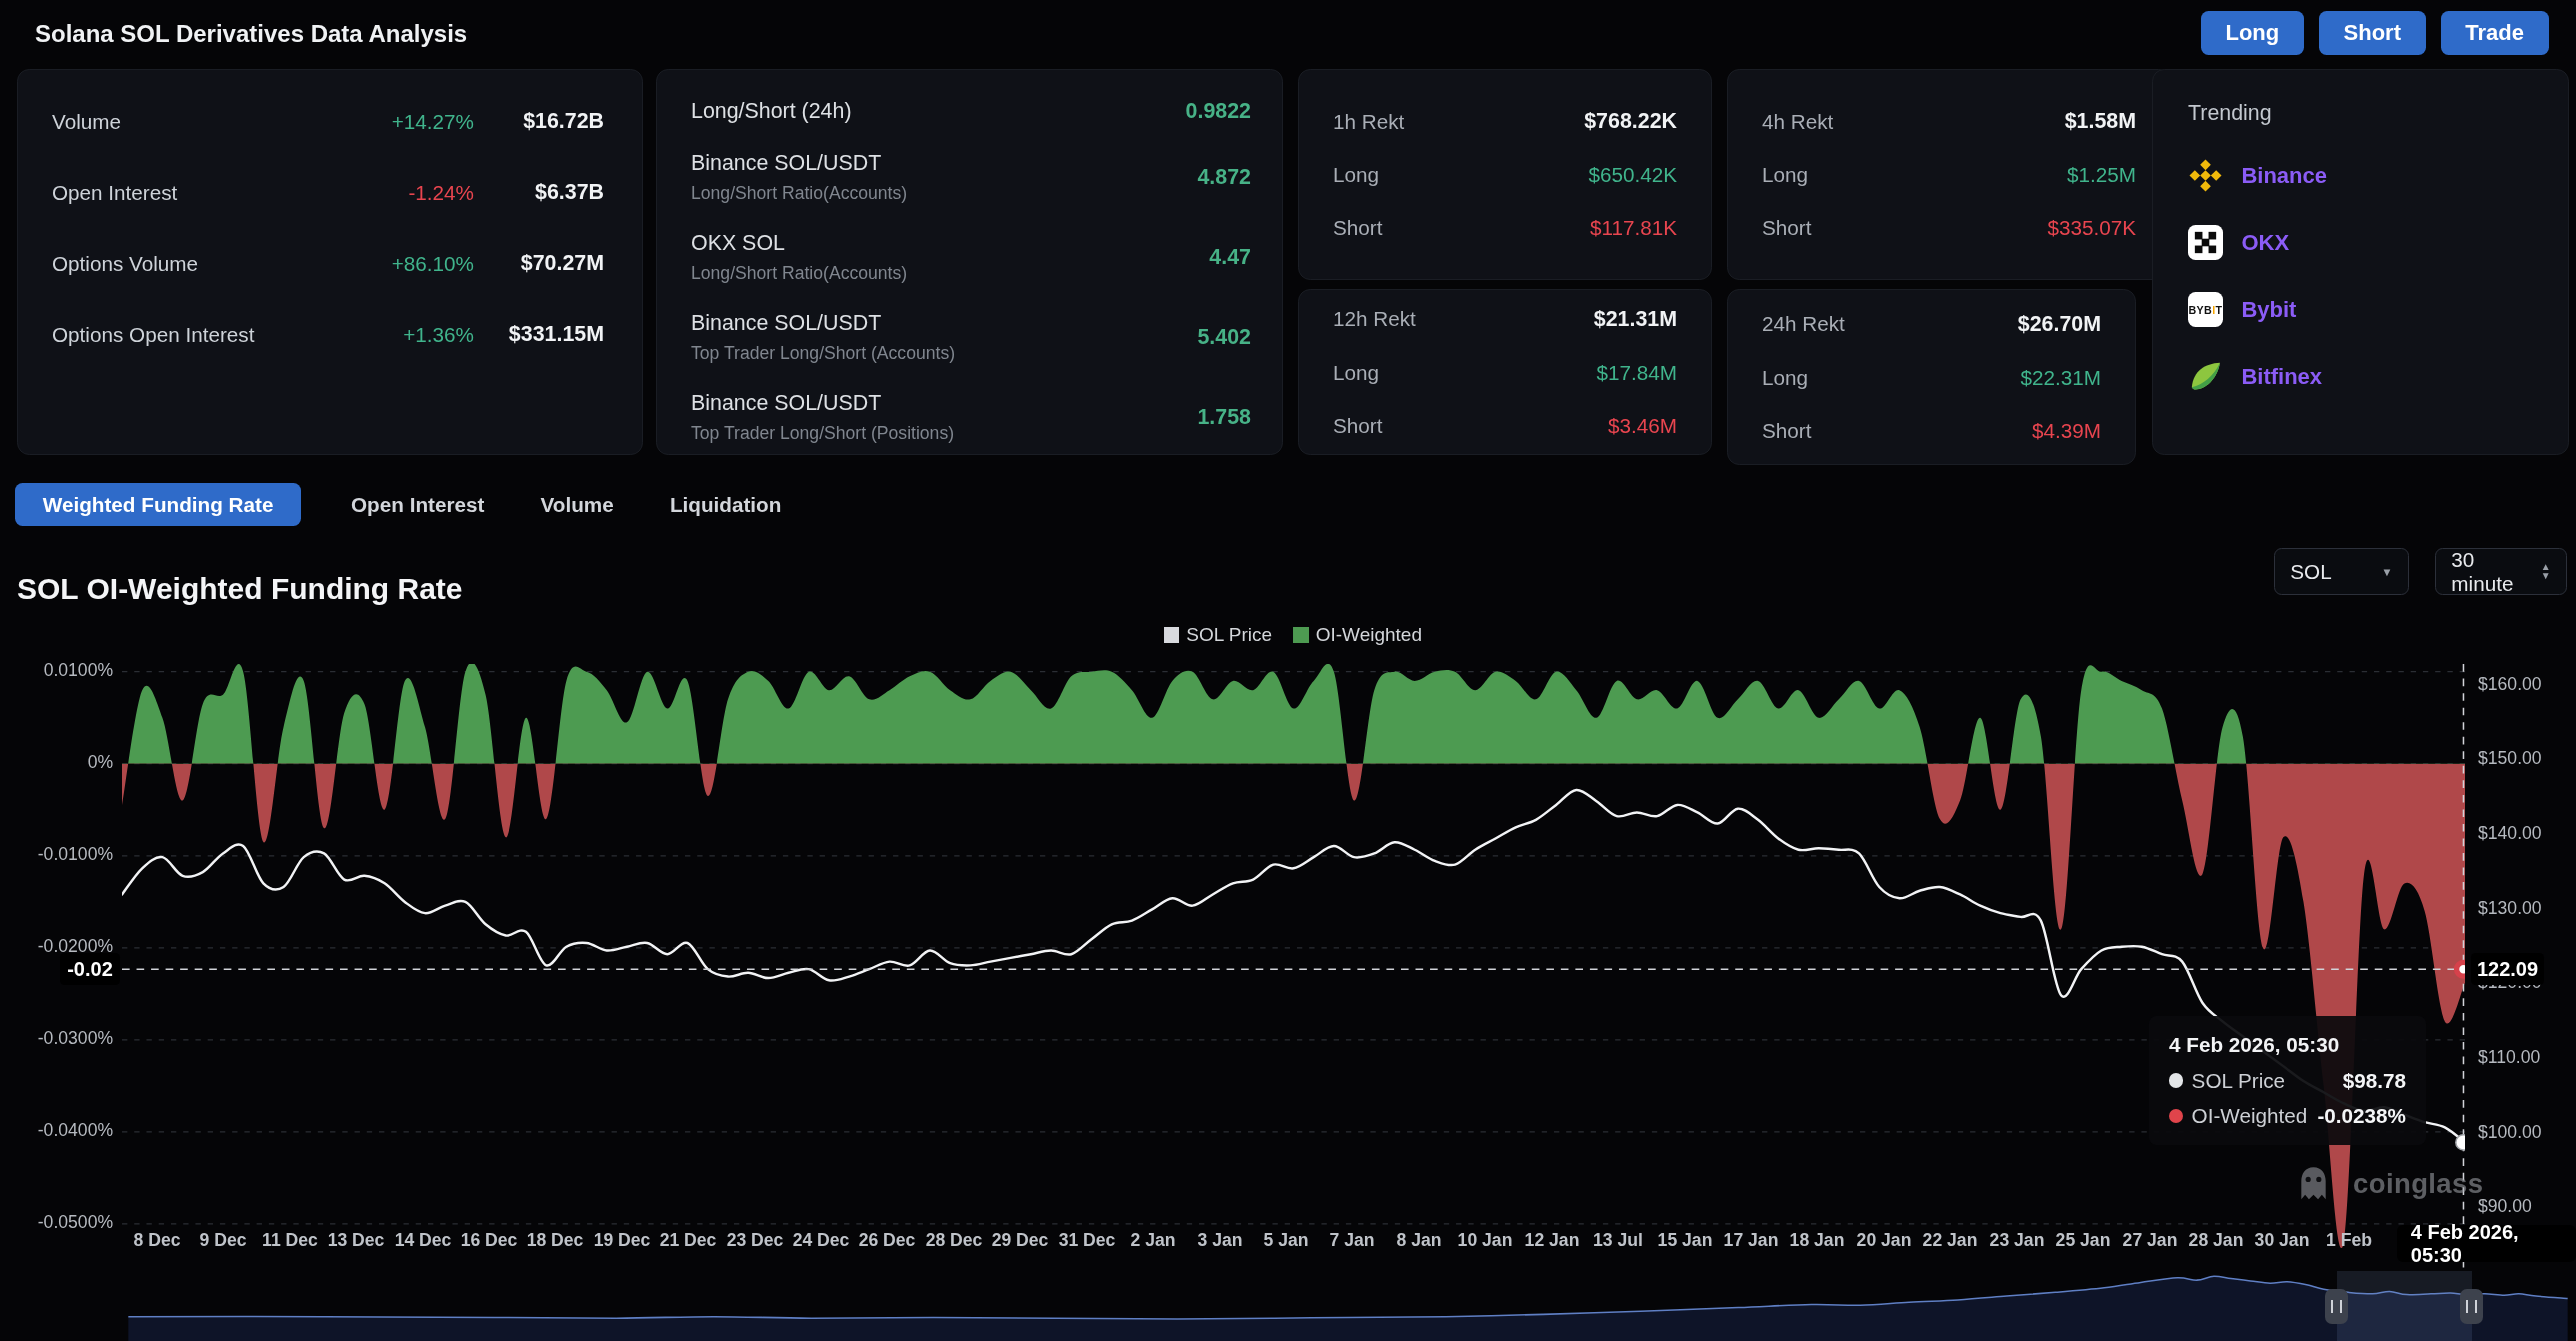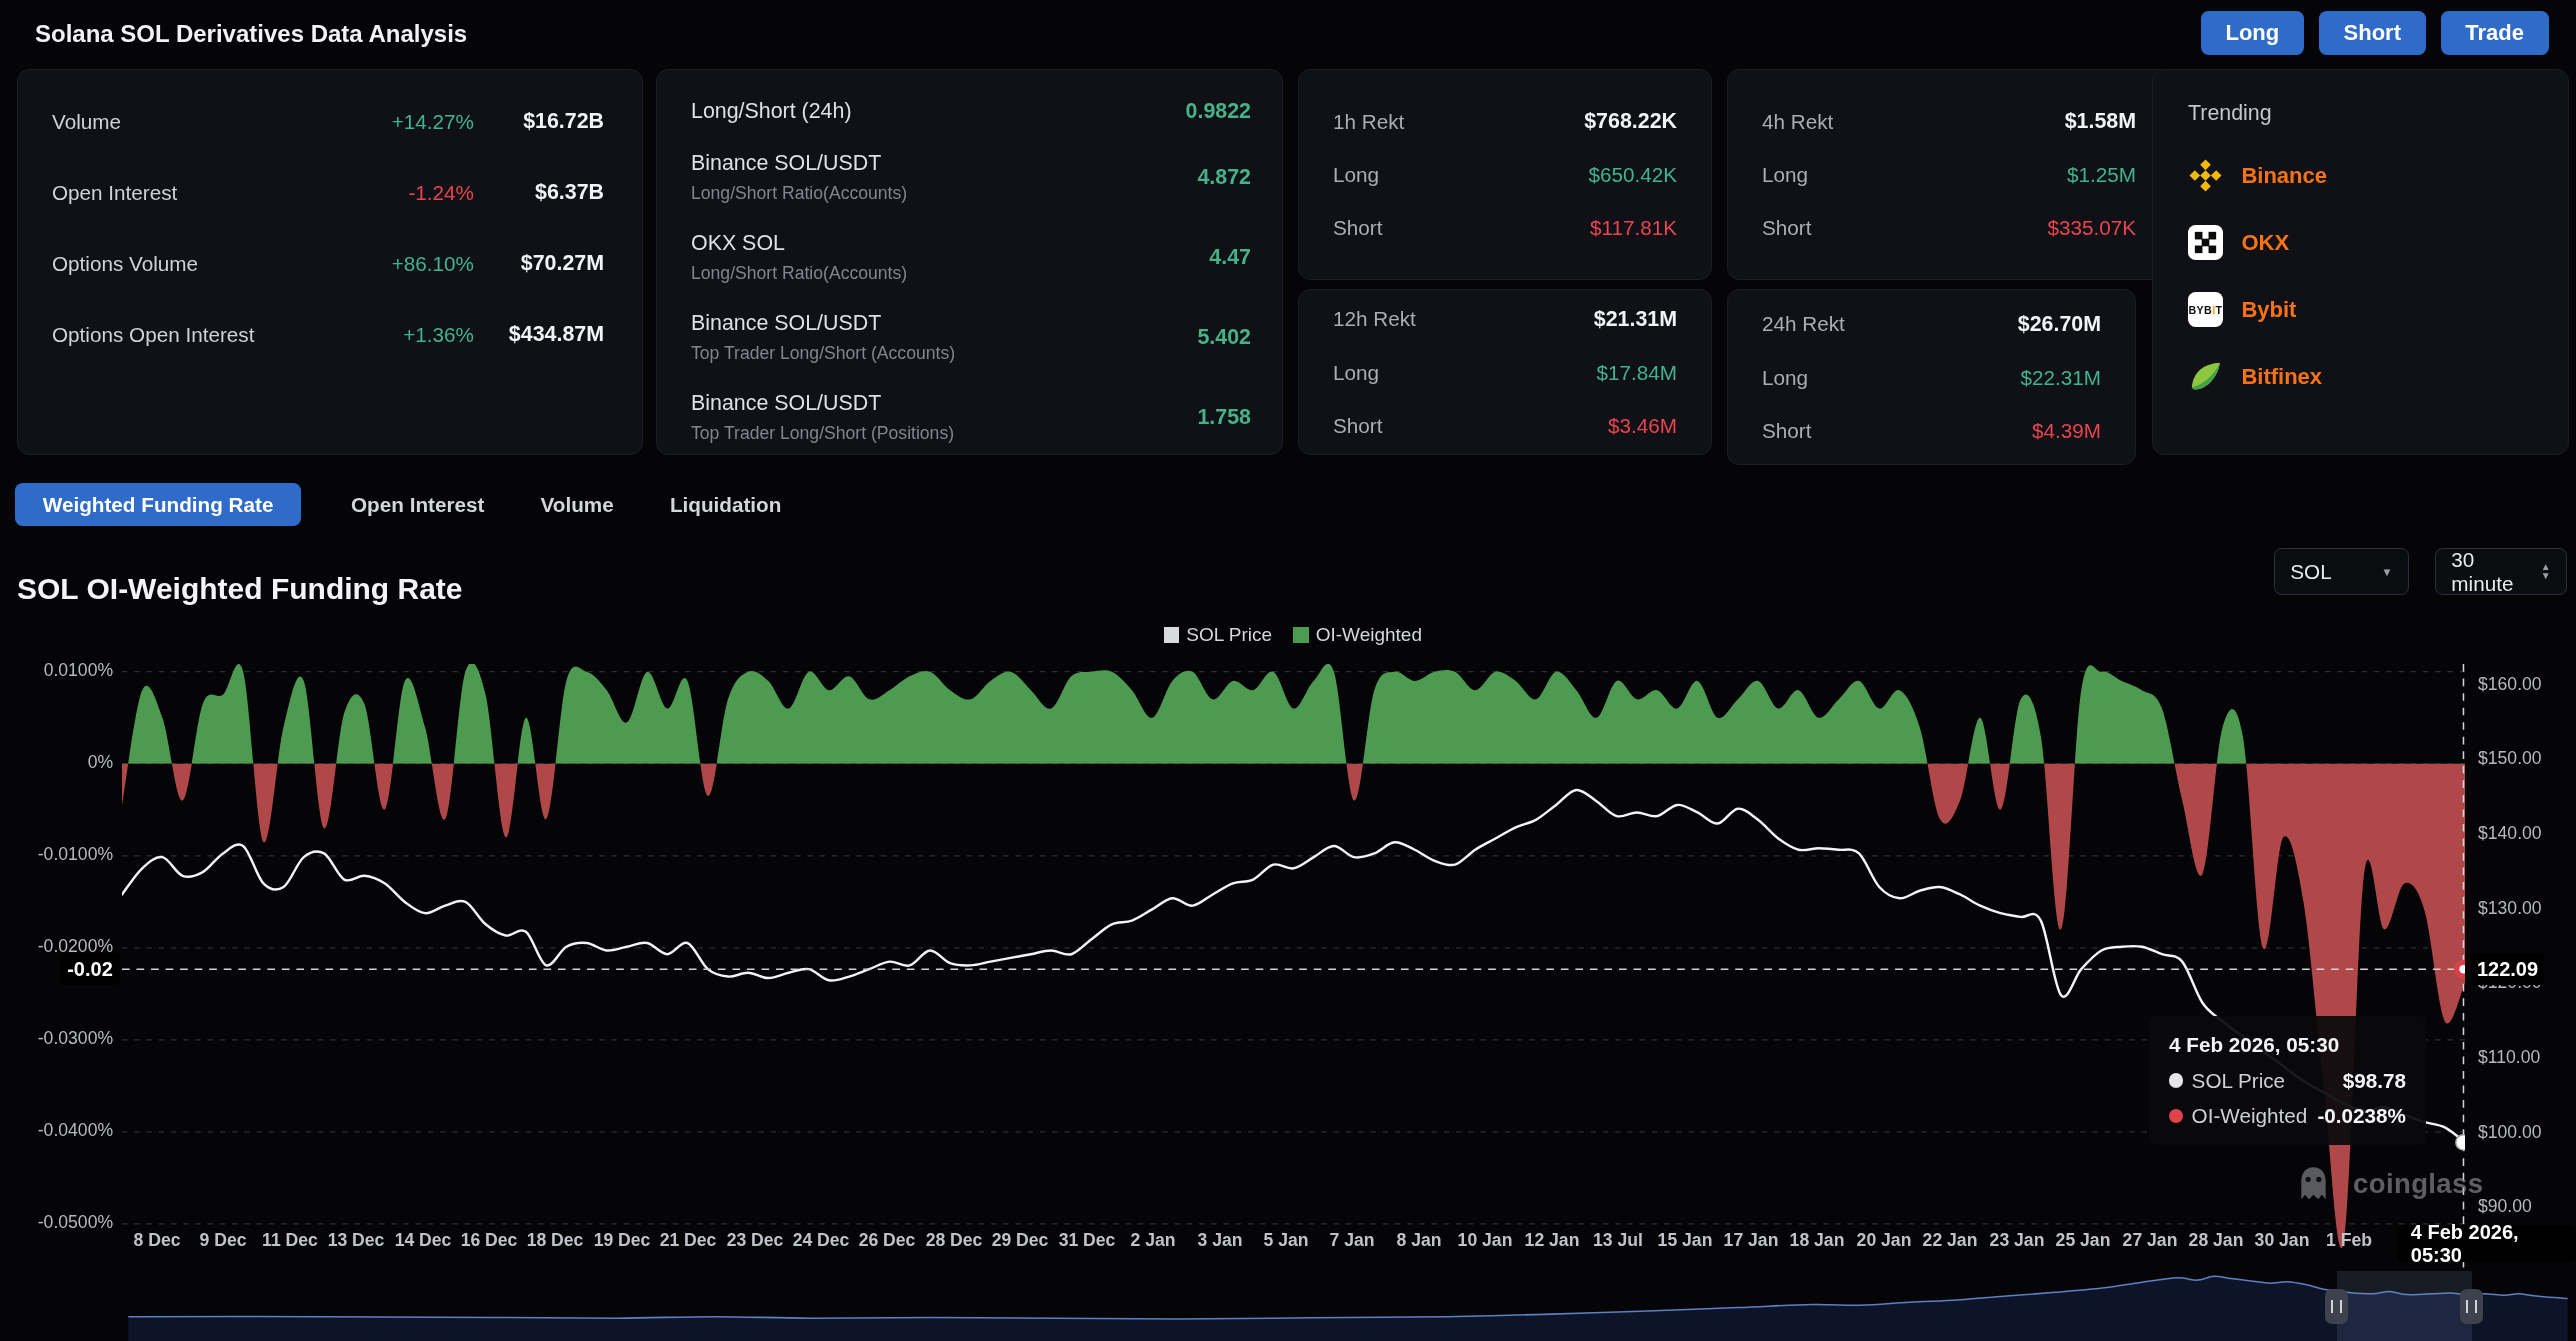--- a/index.html
+++ b/index.html
@@ -33,21 +33,21 @@
   #rekt-1h{left:1298px;top:69px;width:414px;height:211px;}
   #rekt-4h{left:1727px;top:69px;width:444px;height:211px;}
   #rekt-12h{left:1298px;top:289px;width:414px;height:166px;}
   #rekt-24h{left:1727px;top:289px;width:409px;height:176px;}
   .rekt-row{display:flex;justify-content:space-between;align-items:center;font-size:20.7px;}
   .rekt-label{color:#a9aeb6;}
   .rekt-total{font-weight:700;font-size:21.4px;color:#f1f3f5;}
   #panel-trending{left:2152px;top:69px;width:417px;height:386px;padding:31px 31px 0 35px;display:flex;flex-direction:column;gap:32px;}
   .trend-title{font-size:21.4px;color:#c3c8cf;}
   .trend-item{display:flex;align-items:center;gap:18.4px;cursor:pointer;}
-  .trend-name{font-size:22px;font-weight:700;color:#f97316;}
+  .trend-name{font-size:22px;font-weight:700;color:#8b5cf6;}
   .exch-icon{width:35px;height:35px;border-radius:7.6px;flex:0 0 auto;display:flex;align-items:center;justify-content:center;}
   .icon-white{background:#fff;}
   .bybit-text{font-weight:800;font-size:10.7px;color:#111;letter-spacing:0.4px;font-family:"Liberation Sans",sans-serif;}
   .bybit-text b{color:#f7a600;}
   
   .tabs{position:absolute;left:15.3px;top:483px;display:flex;align-items:center;gap:44px;}
   .tab{font-size:20.7px;font-weight:700;color:#d3d6db;padding:0 6.1px;cursor:pointer;}
   .tab.active{background:#2f6bc9;color:#fff;border-radius:7.6px;height:43px;display:flex;align-items:center;padding:0 27.5px;}
   
   .chart-title{position:absolute;left:17px;top:552px;font-size:30px;font-weight:800;color:#f4f5f7;}
@@ -114,21 +114,21 @@
     <span class="stat-val">$6.37B</span>
   </div>
   <div class="stat-row">
     <span class="stat-label">Options Volume</span>
     <span class="stat-pct up">+86.10%</span>
     <span class="stat-val">$70.27M</span>
   </div>
   <div class="stat-row">
     <span class="stat-label">Options Open Interest</span>
     <span class="stat-pct up">+1.36%</span>
-    <span class="stat-val">$434.87M</span>
+    <span class="stat-val">$331.15M</span>
   </div>
 </section>
 
 <section class="panel" id="panel-ratio">
   <div class="ratio-row">
     <div class="ratio-left">
         <div class="ratio-title">Long/Short (24h)</div>
       </div>
     <span class="ratio-val">0.9822</span>
   </div>

